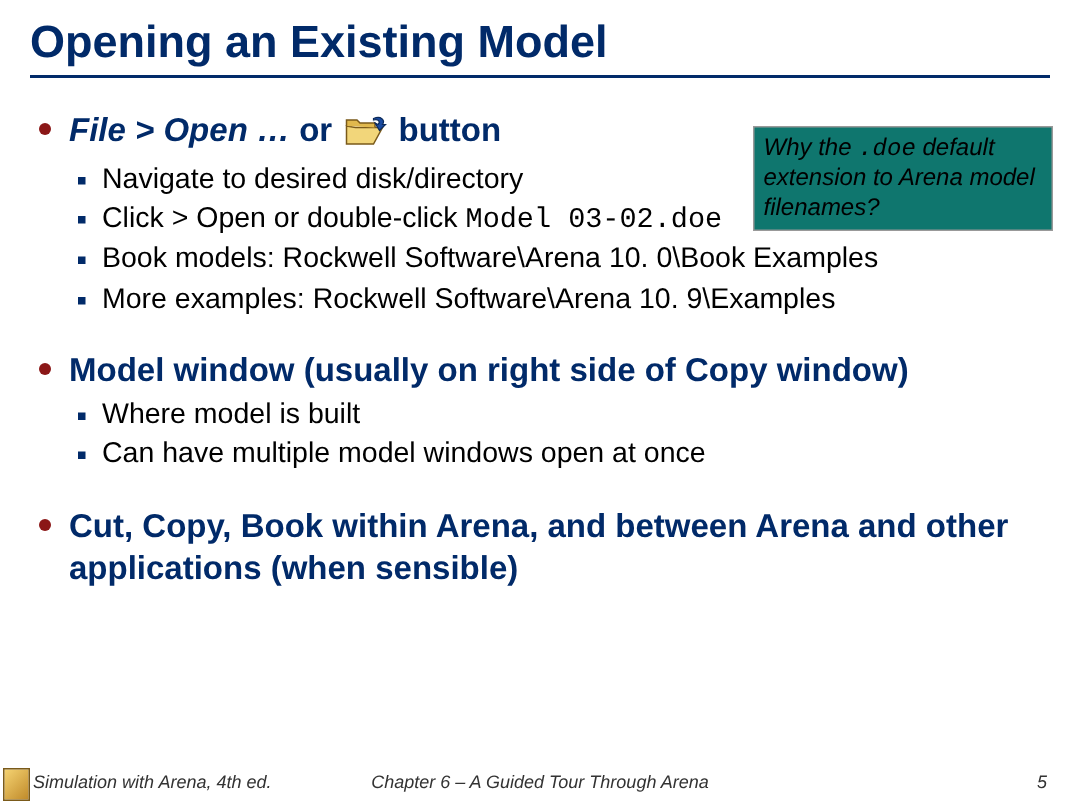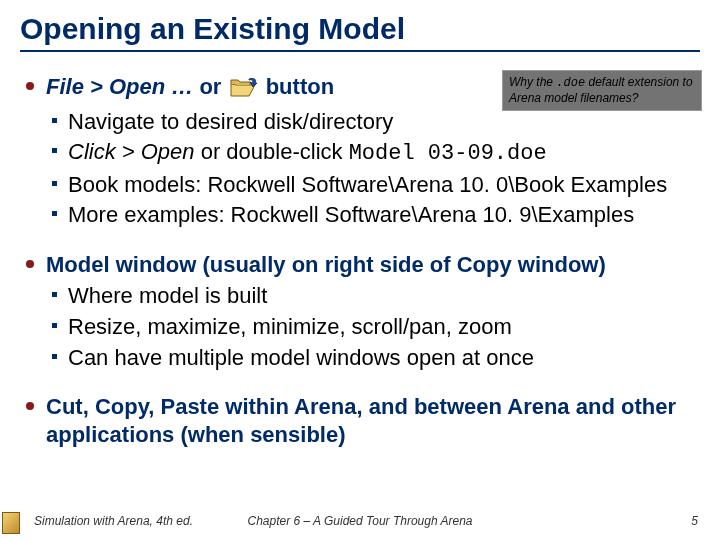--- a/index.html
+++ b/index.html
@@ -6,29 +6,29 @@
 .slide{position:relative;width:720px;height:540px;box-sizing:border-box;padding:12px 20px 30px 20px}
 .title{font-size:30px;font-weight:bold;color:#012a69;margin-bottom:4px}
 .hr{border:none;border-top:2px solid #012a69;margin:0 0 12px 0}
 ul.top{list-style:none;margin:0;padding:0}
 ul.top>li{position:relative;padding-left:26px;margin-top:21px}
 ul.top>li::before{content:"";position:absolute;left:6px;top:9px;width:8px;height:8px;background:#8b1717;border-radius:50%}
 ul.top>li>.hl{font-size:22px;font-weight:bold;color:#012a69;line-height:1.25;display:inline}
 ul.top>li>.hl .ital{font-style:italic}
 ul.top>li>.hl .roman{font-style:normal}
 ul.sub{list-style:none;margin:4px 0 0 0;padding:0}
-ul.sub>li{position:relative;padding-left:22px;font-size:22px;line-height:1.3;color:#000;margin-top:2px}
+ul.sub>li{position:relative;padding-left:22px;font-size:19px;line-height:1.3;color:#000;margin-top:2px}
 ul.sub>li::before{content:"";position:absolute;left:6px;top:10px;width:5px;height:5px;background:#012a69}
-ul.sub>li .ital{font-style:italic}
+ul.sub>li .ital{}
 ul.sub>li .mono{font-family:"Courier New",monospace}
-.callout{position:absolute;right:18px;top:70px;width:186px;background:#737373;border:1px solid #999;padding:4px 6px;font-style:italic;font-size:12px;color:#000;line-height:1.25;z-index:5}
+.callout{position:absolute;right:18px;top:84px;width:186px;background:#0f766e;border:1px solid #999;padding:4px 6px;font-style:italic;font-size:16px;color:#000;line-height:1.25;z-index:5}
 .callout .mono{font-family:"Courier New",monospace;font-style:italic}
 .icon-open{display:inline-block;vertical-align:-3px;margin:0 2px}
 .footer{position:absolute;left:0;right:0;bottom:6px;height:20px;font-style:italic;font-size:12px;color:#333}
-.footer .book{position:absolute;left:34px}
+.footer .book{position:absolute;left:22px}
 .footer .chap{position:absolute;left:50%;transform:translateX(-50%)}
 .footer .pg{position:absolute;right:22px}
 .footer .thumb{position:absolute;left:2px;top:-2px;width:16px;height:20px;background:linear-gradient(135deg,#f5d372,#c08a2a);border:1px solid #7a5a1a}
 </style>
 </head>
 <body>
 
 <div class="slide">
   <div class="title">Opening an Existing Model</div>
   <hr class="hr">
@@ -46,38 +46,37 @@
             <path d="M1 7 L1 19 L19 19 L25 8 L7 8 Z" fill="#f2d67a" stroke="#7a5a1a" stroke-width="1"></path>
             <path d="M1 7 L1 3 L8 3 L10 5 L20 5 L20 8" fill="#e0b84d" stroke="#7a5a1a" stroke-width="1"></path>
             <path d="M19 2 C 24 0 27 3 25 6 L27 6 L23 10 L20 5 L22 6 C 24 4 22 2 19 3 Z" fill="#1a4aa0" stroke="#0b2a5a" stroke-width="0.8"></path>
           </svg>
         </span>
         <span class="roman"> button</span>
       </span>
       <ul class="sub">
         <li>Navigate to desired disk/directory</li>
         <li>
-          <span class="ital">Click &gt; Open</span><span> or double-click </span><span class="mono">Model 03-09.doe</span>
+          <span class="ital">Click &gt; Open</span><span> or double-click </span><span class="mono">Model 03-02.doe</span>
         </li>
         <li>Book models: Rockwell Software\Arena 10. 0\Book Examples</li>
         <li>More examples: Rockwell Software\Arena 10. 9\Examples</li>
       </ul>
     </li>
 
     <li>
       <span class="hl">Model window (usually on right side of Copy window)</span>
       <ul class="sub">
         <li>Where model is built</li>
-        <li>Resize, maximize, minimize, scroll/pan, zoom</li>
         <li>Can have multiple model windows open at once</li>
       </ul>
     </li>
 
     <li>
-      <span class="hl">Cut, Copy, Paste within Arena, and between Arena and other applications (when sensible)</span>
+      <span class="hl">Cut, Copy, Book within Arena, and between Arena and other applications (when sensible)</span>
     </li>
   </ul>
 
   <div class="footer">
     <div class="thumb"></div>
     <div class="book">Simulation with Arena, 4th ed.</div>
     <div class="chap">Chapter 6 – A Guided Tour Through Arena</div>
     <div class="pg">5</div>
   </div>
 </div>

